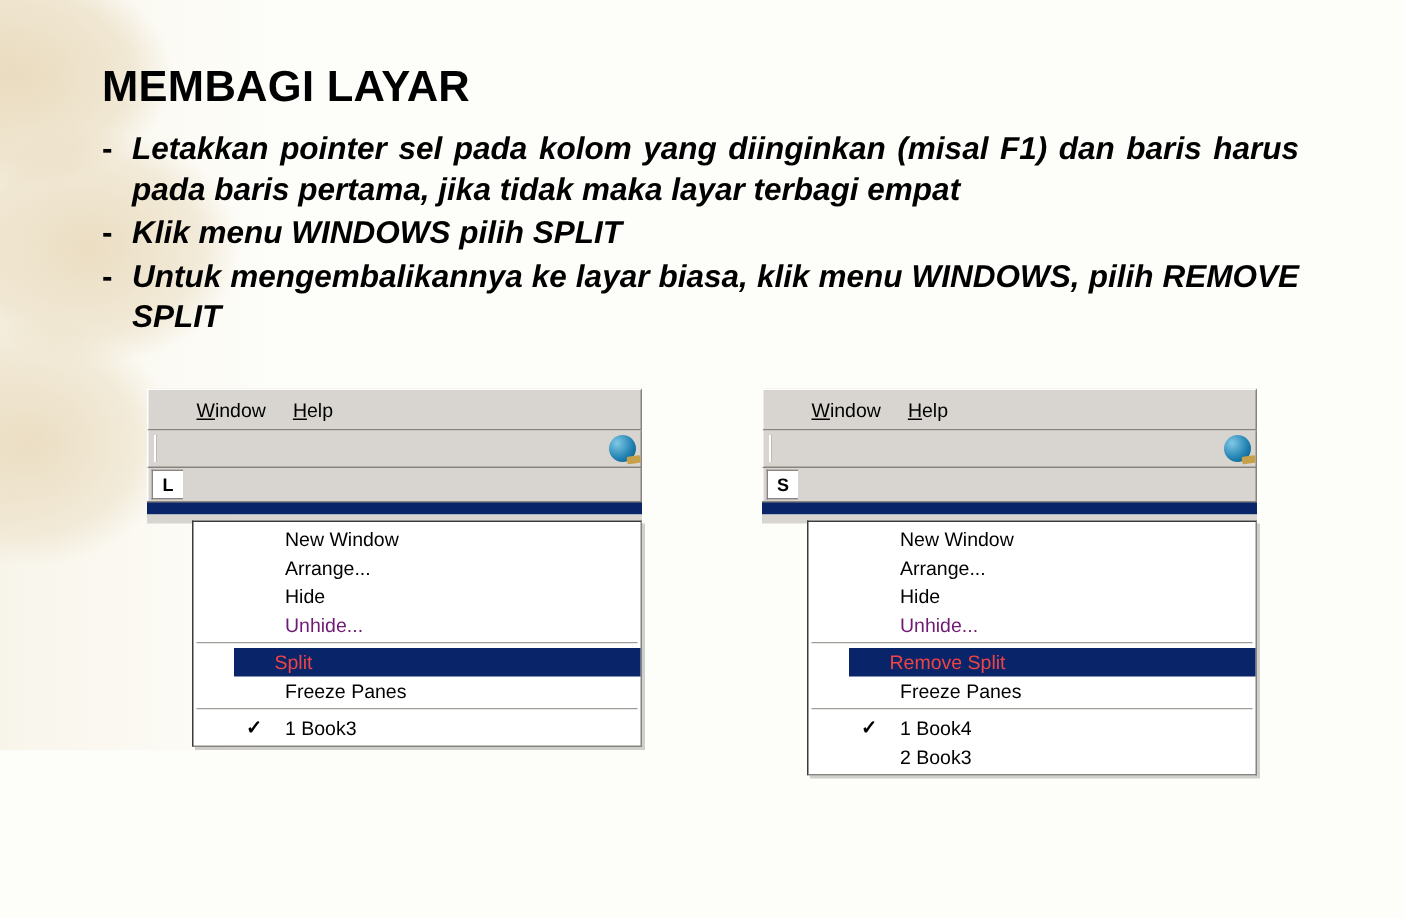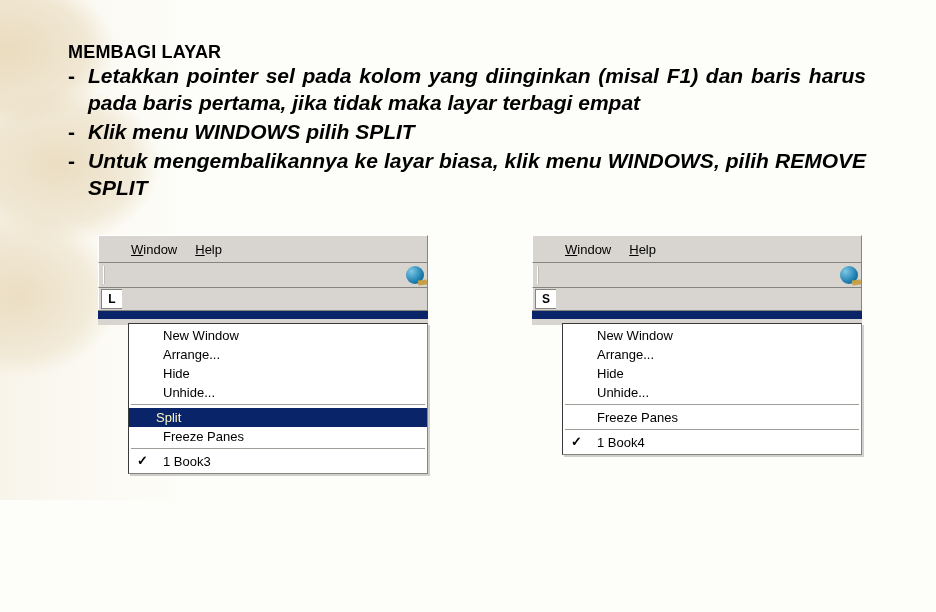--- a/index.html
+++ b/index.html
@@ -24,22 +24,22 @@
                 linear-gradient(90deg, rgba(231,215,183,0.55) 0%, rgba(231,215,183,0.2) 40%, rgba(231,215,183,0) 100%);
     z-index: 0;
   }
   .content {
     position: relative;
     z-index: 1;
     padding: 42px 70px 0 68px;
   }
   .title {
     font-weight: bold;
-    font-size: 18px;
-    margin-bottom: 0;
+    font-size: 29px;
+    margin-bottom: 12px;
     letter-spacing: 0.2px;
   }
   .bullets {
     font-size: 21px;
     font-weight: bold;
     line-height: 1.28;
   }
   .bullet {
     display: flex;
     margin-bottom: 2px;
@@ -48,21 +48,21 @@
     flex: 0 0 20px;
   }
   .bullet .text {
     flex: 1 1 auto;
     text-align: justify;
     text-justify: inter-word;
     font-style: italic;
   }
   .menus-row {
     display: flex;
-    gap: 104px;
+    gap: 80px;
     margin-top: 34px;
     padding-left: 30px;
   }
 
   .win-menu {
     width: 330px;
   }
   .menubar {
     height: 26px;
     background: #d8d5d0;
@@ -139,25 +139,26 @@
     font-size: 13px;
     box-shadow: 2px 2px 0 rgba(0,0,0,0.18);
     position: relative;
     margin-left: 30px;
     margin-top: -2px;
   }
   .dd-item {
     padding: 2px 12px 2px 34px;
     white-space: nowrap;
     position: relative;
-  }
-  .dd-item.disabled { color: #000000; }
+    margin-left: 27px;
+  }
+  .dd-item.disabled { color: #701a75; }
   .dd-item.highlight {
     background: #0a246a;
-    color: #fef9c3;
+    color: #ef4444;
     padding-left: 27px;
   }
   .dd-sep {
     height: 0;
     border-top: 1px solid #a09d98;
     border-bottom: 1px solid #fff;
     margin: 2px 2px;
   }
   .dd-item .check {
     position: absolute;
@@ -244,20 +245,22 @@
       </div>
       <div class="colhead-strip"></div>
       <div class="below-white"></div>
 
       <div class="dropdown">
         <div class="dd-item"><span class="ul">N</span>ew Window</div>
         <div class="dd-item"><span class="ul">A</span>rrange...</div>
         <div class="dd-item"><span class="ul">H</span>ide</div>
         <div class="dd-item disabled"><span class="ul">U</span>nhide...</div>
         <div class="dd-sep"></div>
+        <div class="dd-item highlight">Remove Spli<span class="ul">t</span></div>
         <div class="dd-item"><span class="ul">F</span>reeze Panes</div>
         <div class="dd-sep"></div>
         <div class="dd-item"><span class="check">✓</span><span class="ul">1</span> Book4</div>
+        <div class="dd-item"><span class="ul">2</span> Book3</div>
       </div>
     </div>
 
   </div>
 </div>
 
 </body></html>

